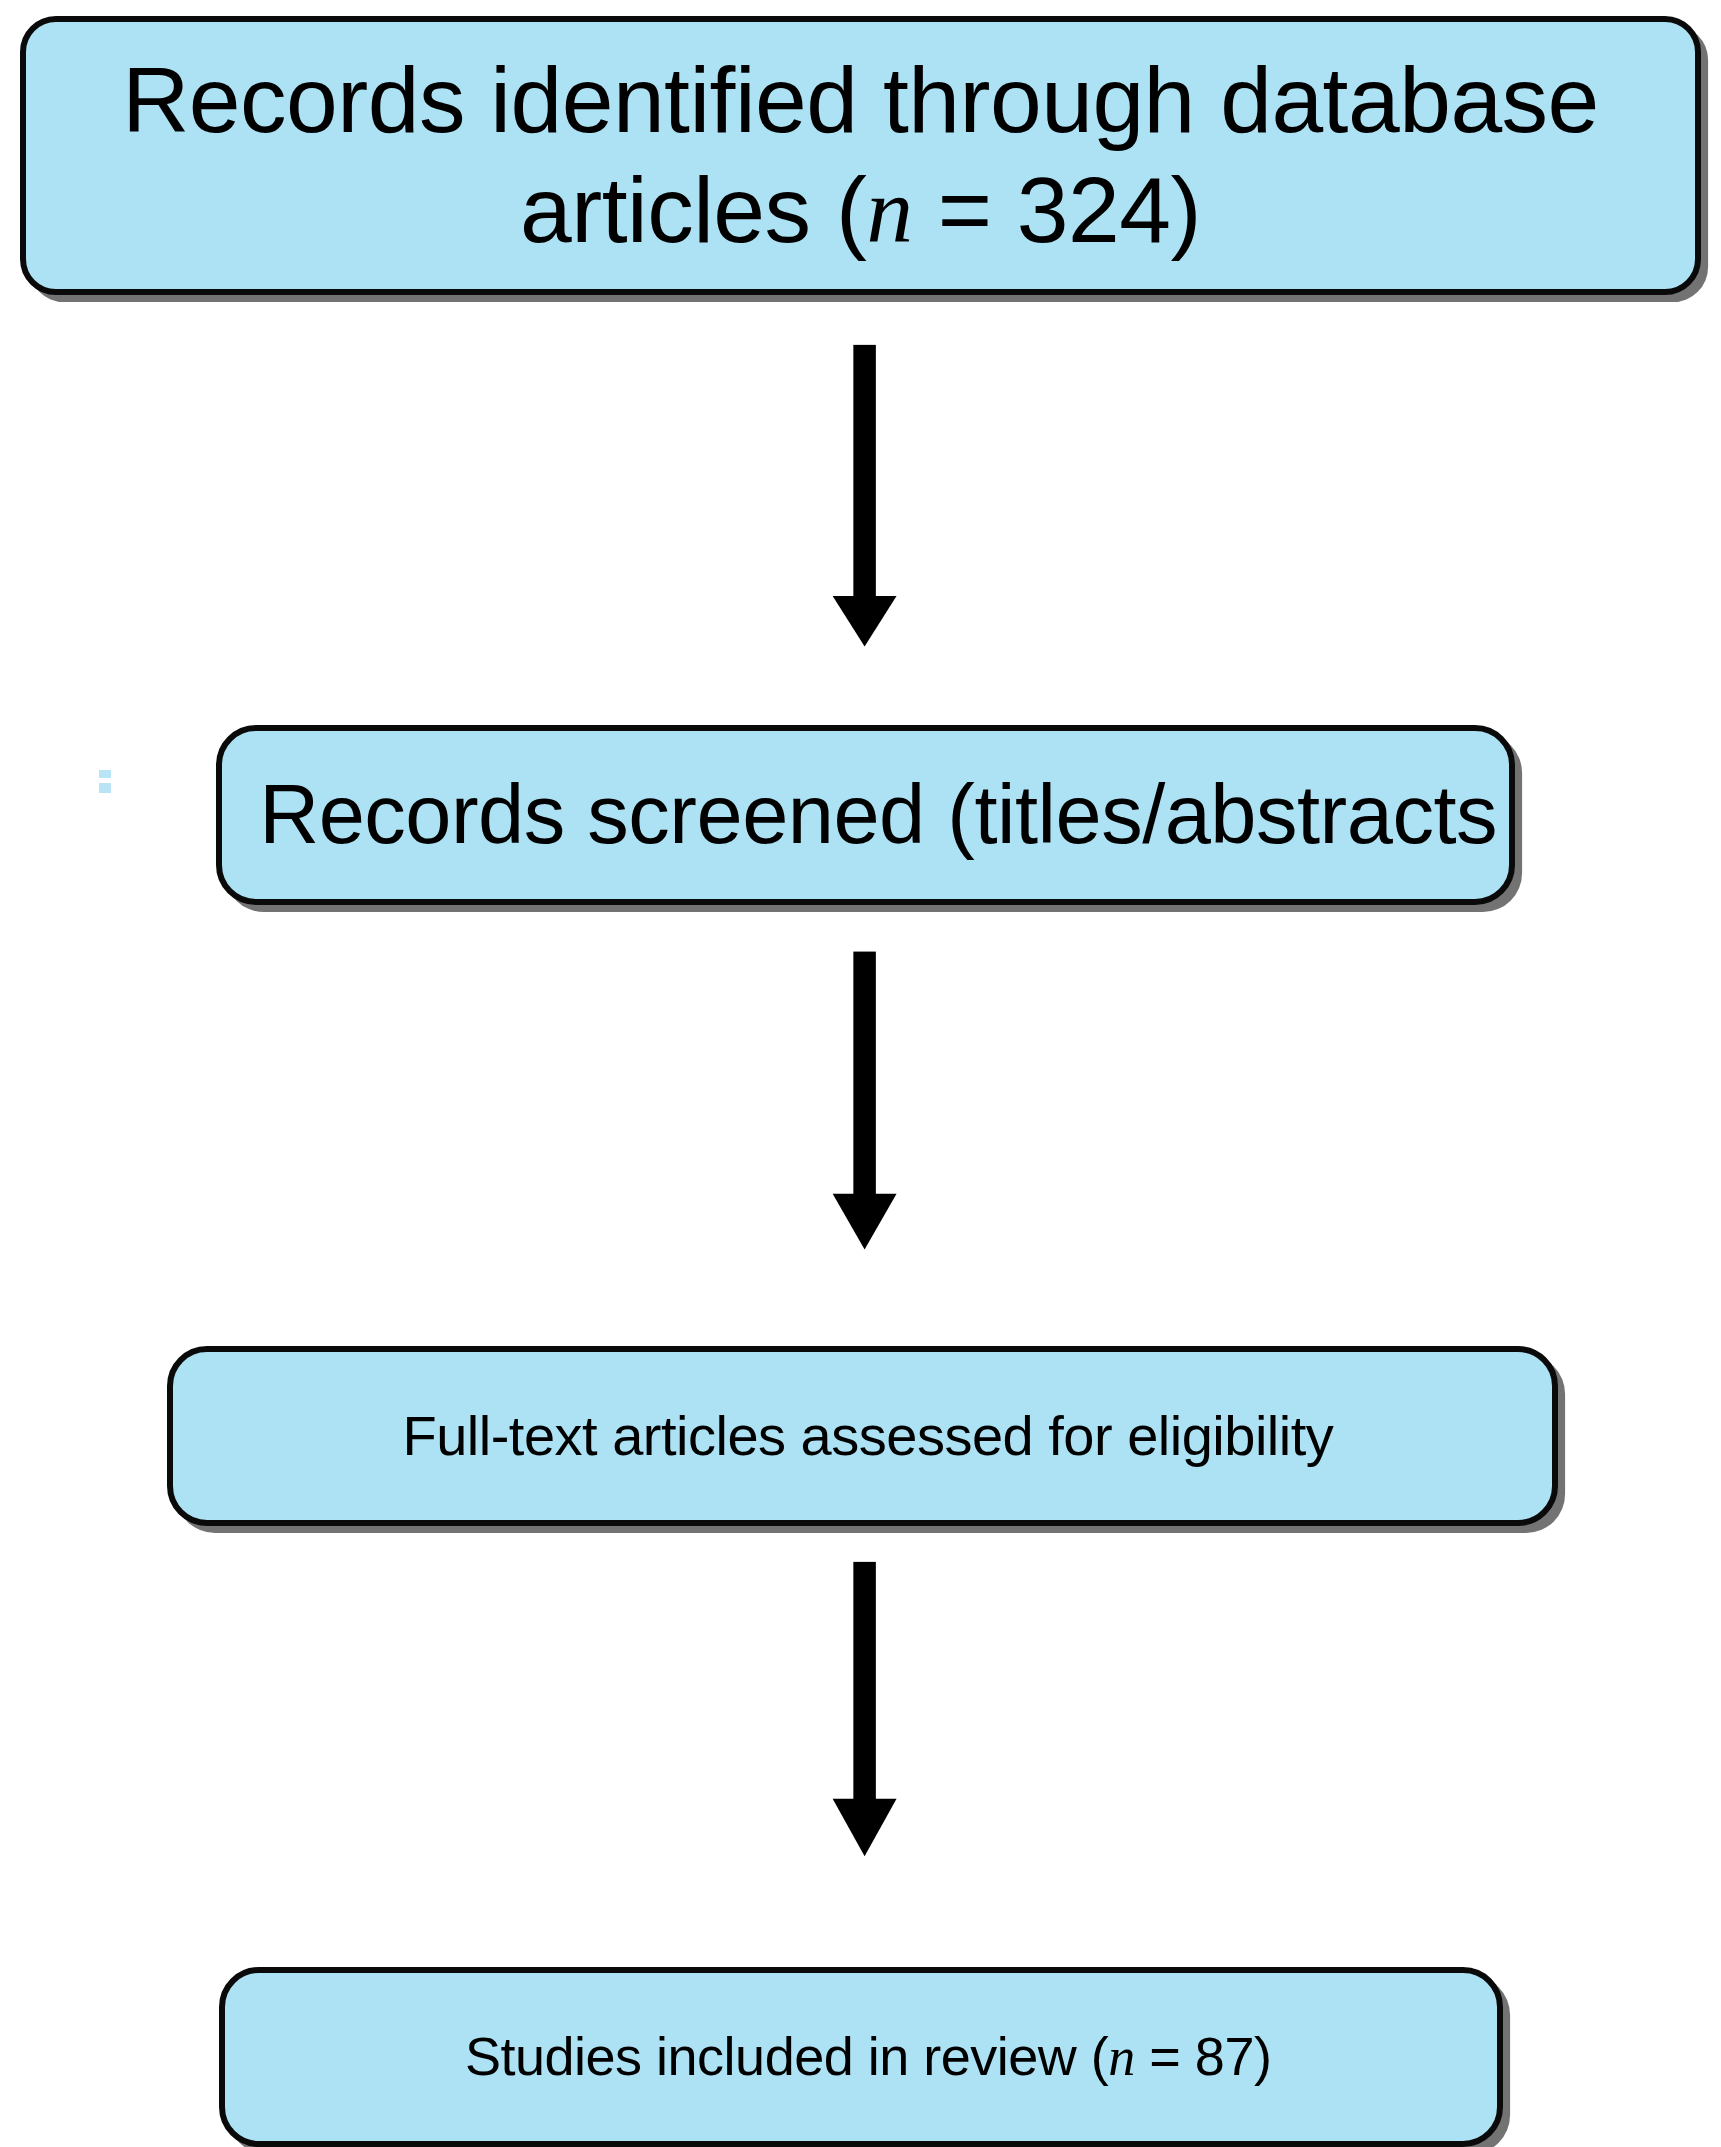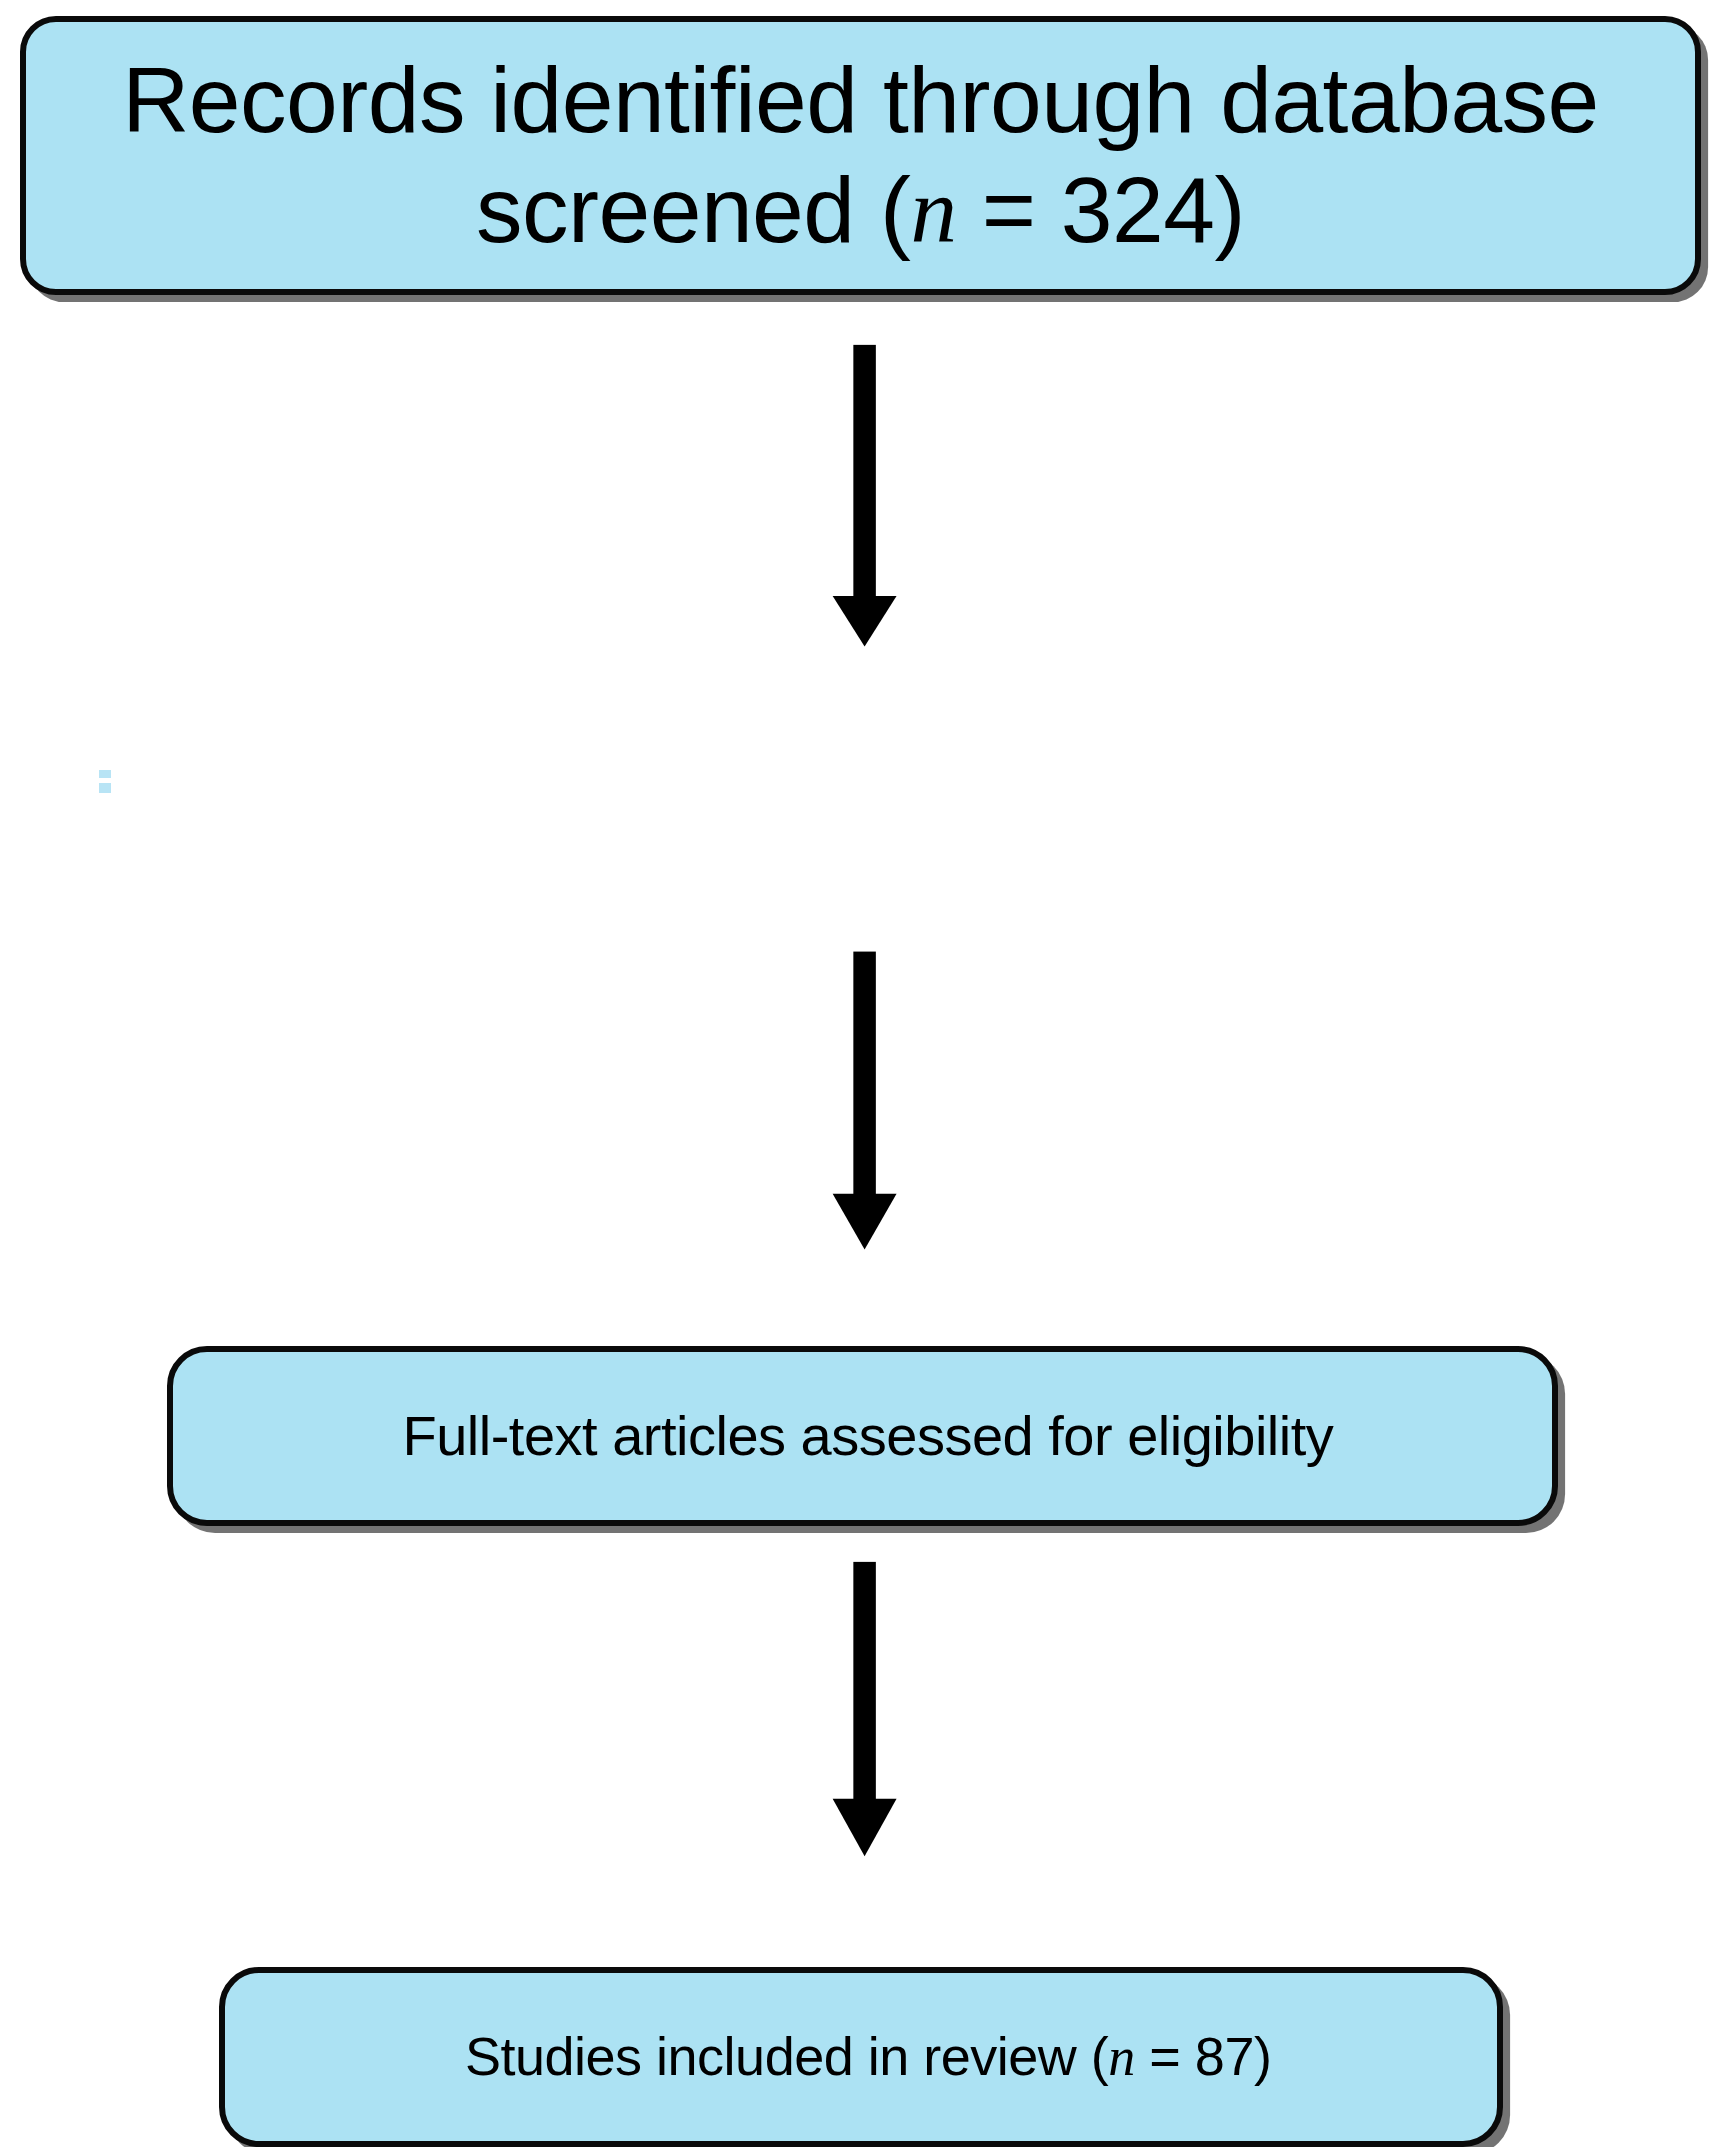--- a/index.html
+++ b/index.html
@@ -134,32 +134,35 @@
     height: 5.4px;
     background: #ffffff;
   }
 </style>
 </head>
 <body>
 
 <div id="flow-canvas">
 
   <div class="flow-box" id="box-identified">
-    <span class="box-text"><span>Records identified through database</span><br><span>screened (</span><span class="mathvar">n</span><span> = 324)</span></span>
+    <span class="box-text"><span>Records identified through database</span><br><span>articles (</span><span class="mathvar">n</span><span> = 324)</span></span>
   </div>
 
   <svg class="flow-arrow" width="1722" height="2148" viewBox="0 0 1913 2386">
     <g>
       <rect x="948" y="383" width="25" height="288" fill="#000000"></rect>
       <polygon points="925,662 996,662 960.5,718" fill="#000000"></polygon>
     </g>
   </svg>
 
   <div id="stray-artifact"></div>
 
+  <div class="flow-box" id="box-screened">
+    <span class="box-text">Records screened (titles/abstracts</span>
+  </div>
 
   <svg class="flow-arrow" width="1722" height="2148" viewBox="0 0 1913 2386">
     <g>
       <rect x="948" y="1057" width="25" height="278" fill="#000000"></rect>
       <polygon points="925,1326 996,1326 960.5,1388" fill="#000000"></polygon>
     </g>
   </svg>
 
   <div class="flow-box" id="box-fulltext">
     <span class="box-text">Full-text articles assessed for eligibility</span>

